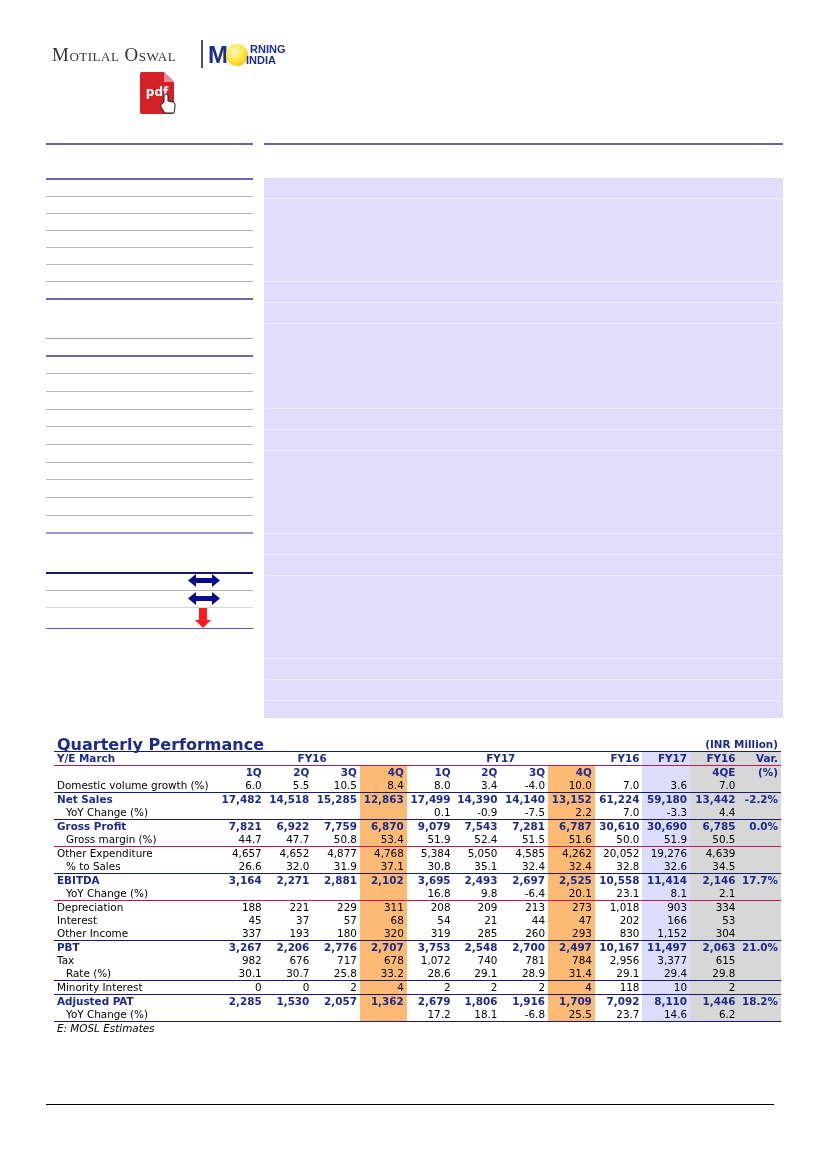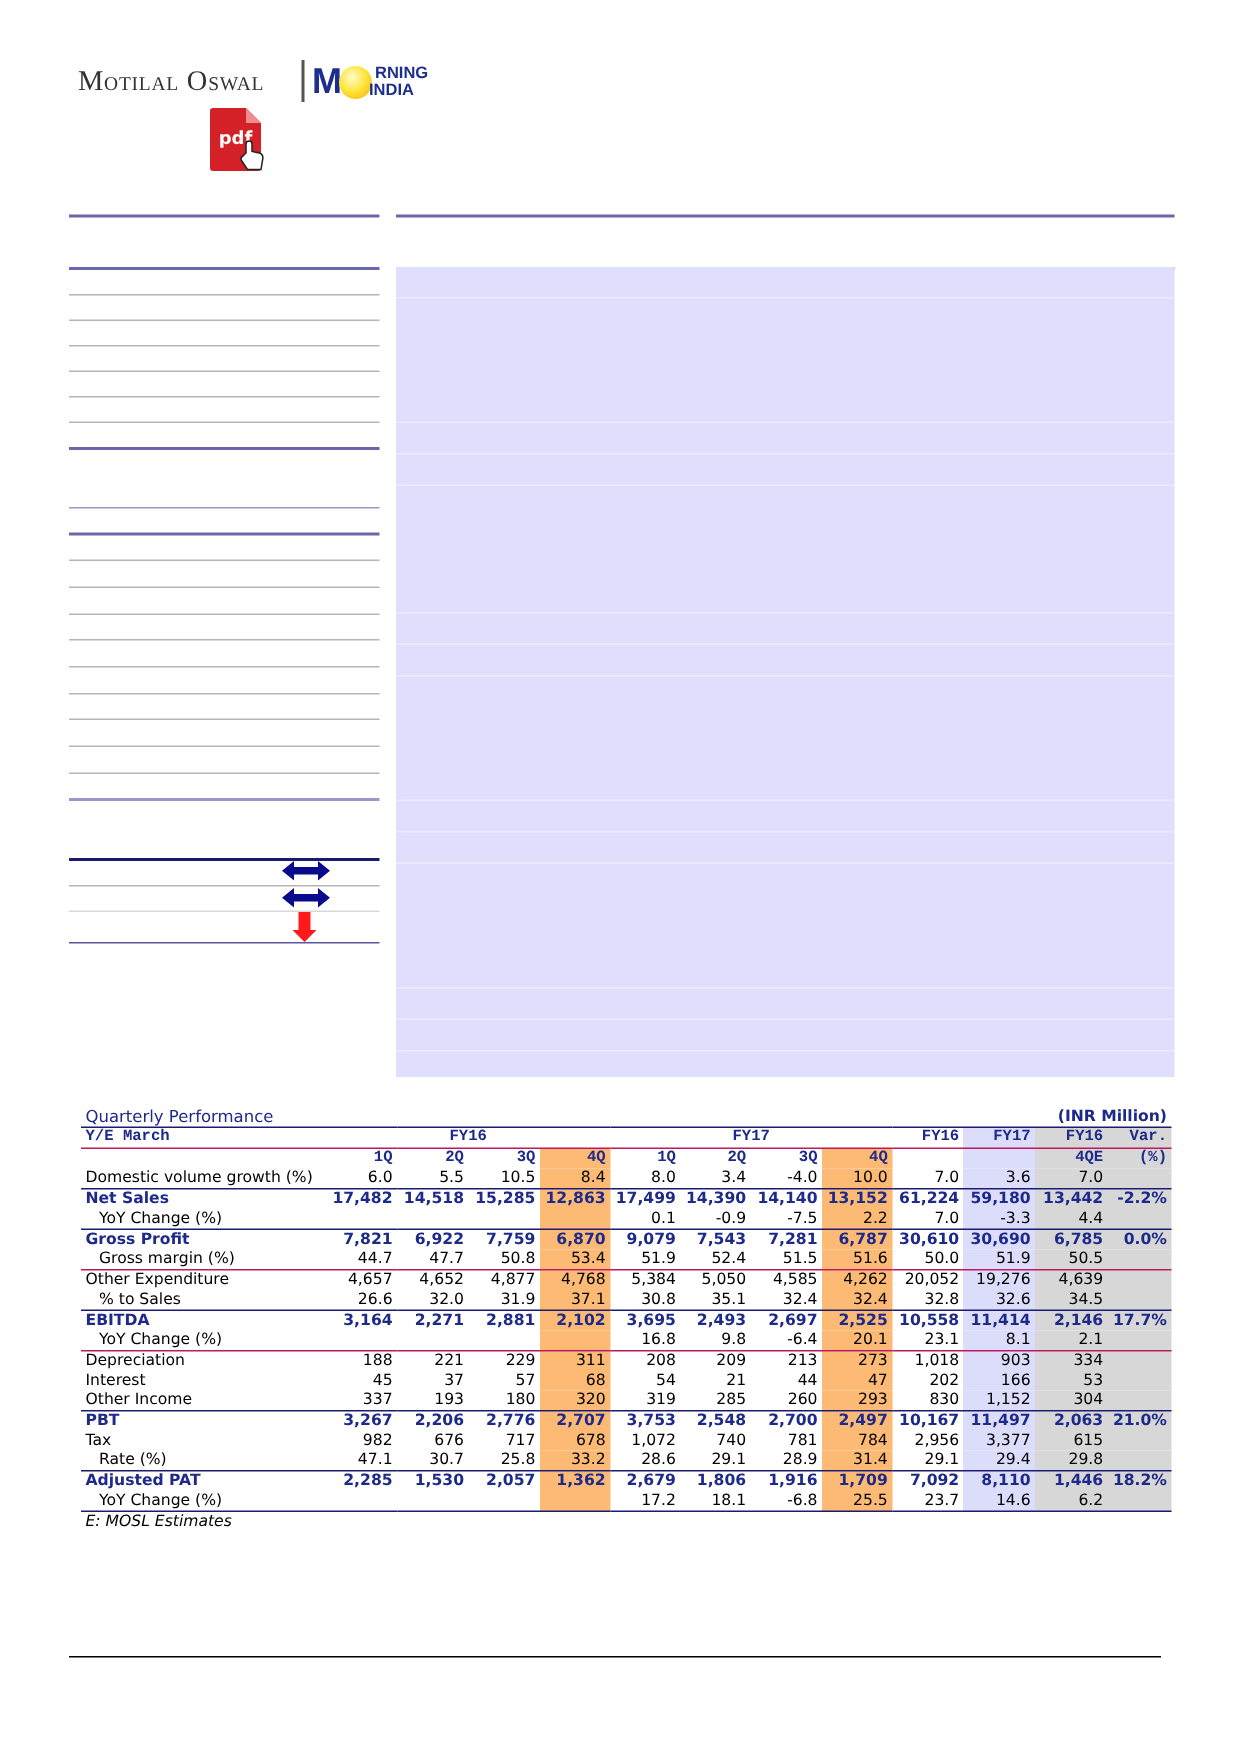--- a/index.html
+++ b/index.html
@@ -29,28 +29,28 @@
 
   
   .arrow { position:absolute; }
 
   
   .qp { left:54px; top:738px; width:727px; font-family:"DejaVu Sans", sans-serif; font-size:10.4px; color:#000; border-collapse:collapse; }
   .qp td { padding:0 3px; height:13px; line-height:13px; white-space:nowrap; text-align:right; }
   .qp td.lbl { text-align:left; width:158px; }
   .qp td.ind { padding-left:12px;margin-top:24px; }
   .qp .b { font-weight:bold; color:#1d2a8a; }
-  .qp .hdr td { font-weight:bold; color:#1d2a8a;font-family:Liberation Mono, monospace; }
+  .qp .hdr td { font-weight:bold; color:#1d2a8a; }
   .qp .c4q { background:#fdba74; }
   .qp .cfy17 { background:#dcdcfb; }
   .qp .cgrey { background:#d7d7d7; }
   .qp tr.topline td { border-top:1.5px solid #1a1a6e; }
   .qp tr.topline2 td { border-top:1px solid #be185d; }
   .qp tr.bottomline td { border-bottom:1.5px solid #1a1a6e; }
-  .qp .title { font-weight:normal; color:#1d2a8a; font-size:11px; }
+  .qp .title { font-weight:bold; color:#1d2a8a; font-size:16px; }
   .qp .foot { font-style:italic; text-align:left; }
   .footer-line { left:46px; top:1104px; width:728px; height:1px; background:#000; }
 </style>
 </head>
 <body>
 
 <div class="abs brand">Motilal Oswal</div>
 <div class="abs brand-sep"></div>
 <div class="abs mi">
   <span class="mi-m">M</span>
@@ -384,31 +384,46 @@
         <td class="">740</td>
         <td class="">781</td>
         <td class="c4q">784</td>
         <td class="">2,956</td>
         <td class="cfy17">3,377</td>
         <td class="cgrey">615</td>
         <td class="cgrey"></td>
       </tr>
       <tr>
         <td class="lbl ind">Rate (%)</td>
-        <td class="">47.1</td>
+        <td class="">30.1</td>
         <td class="">30.7</td>
         <td class="">25.8</td>
         <td class="c4q">33.2</td>
         <td class="">28.6</td>
         <td class="">29.1</td>
         <td class="">28.9</td>
         <td class="c4q">31.4</td>
         <td class="">29.1</td>
         <td class="cfy17">29.4</td>
         <td class="cgrey">29.8</td>
+        <td class="cgrey"></td>
+      </tr>
+      <tr class="topline">
+        <td class="lbl">Minority Interest</td>
+        <td class="">0</td>
+        <td class="">0</td>
+        <td class="">2</td>
+        <td class="c4q">4</td>
+        <td class="">2</td>
+        <td class="">2</td>
+        <td class="">2</td>
+        <td class="c4q">4</td>
+        <td class="">118</td>
+        <td class="cfy17">10</td>
+        <td class="cgrey">2</td>
         <td class="cgrey"></td>
       </tr>
       <tr class="topline">
         <td class="lbl b">Adjusted PAT</td>
         <td class="b">2,285</td>
         <td class="b">1,530</td>
         <td class="b">2,057</td>
         <td class="c4q b">1,362</td>
         <td class="b">2,679</td>
         <td class="b">1,806</td>

